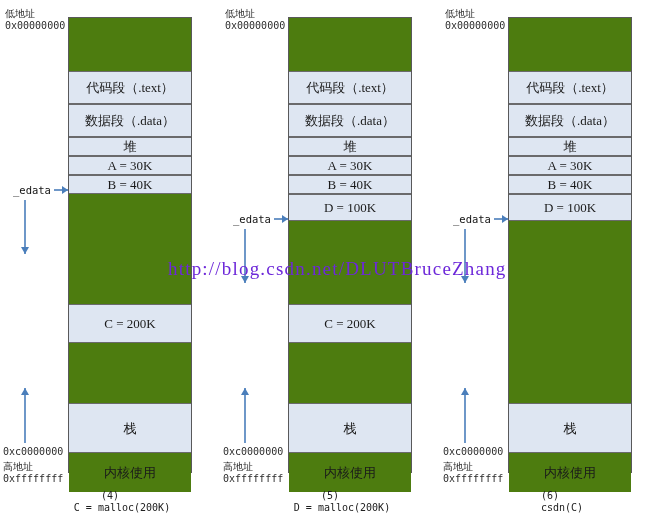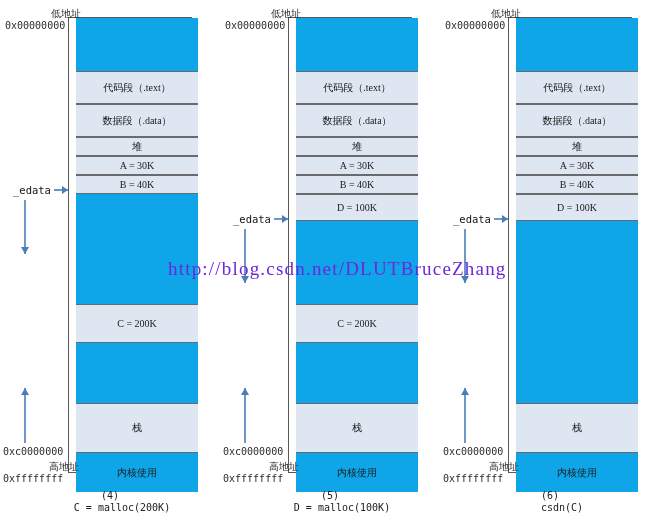--- a/index.html
+++ b/index.html
@@ -49,55 +49,54 @@
     top: 17px;
     width: 124px;
     height: 456px;
     border: 1px solid #59595b;
     box-sizing: border-box;
     background: #ffffff;
   }
 
   .seg {
     position: absolute;
-    left: 7px;
+    left: 0;
     width: 100%;
     box-sizing: border-box;
     display: flex;
     align-items: center;
     justify-content: center;
-    font-size: 10px;
+    font-size: 13px;
     color: #1a1a1a;
     line-height: 1;
     white-space: nowrap;
   }
   .seg.filled {
     background: #dee6f2;
     border-top: 1px solid #6a6a6c;
     border-bottom: 1px solid #6a6a6c;
   }
   .seg.empty {
-    background: #0ea5e9;
+    background: #4d7c0f;
   }
 
   .seg-label { pointer-events: none; }
 
   
   .side-label {
     position: absolute;
     font-family: "DejaVu Sans Mono", "Liberation Mono", monospace;
     font-size: 10px;
     color: #2b2b2b;
     line-height: 12px;
     white-space: pre;
   }
   .side-label.cn {
     font-family: "DejaVu Sans", "Liberation Sans", sans-serif;
     font-size: 10px;
-    margin-left: 46px;
   }
 
   .edata-label {
     position: absolute;
     font-family: "DejaVu Sans Mono", "Liberation Mono", monospace;
     font-size: 10.5px;
     color: #111111;
     white-space: nowrap;
   }
 
@@ -219,21 +218,21 @@
           <polygon points="14,6 8,2 8,10" fill="#4a7ebb"></polygon>
         </svg>
         <svg class="arrow-svg" width="14" height="58" style="left: 19px; top: 229px;">
           <line x1="6" y1="0" x2="6" y2="54" stroke="#4a7ebb" stroke-width="1.6"></line>
           <polygon points="6,54 2,47 10,47" fill="#4a7ebb"></polygon>
         </svg>
         <svg class="arrow-svg" width="14" height="62" style="left: 19px; top: 385px;">
           <line x1="6" y1="58" x2="6" y2="3" stroke="#4a7ebb" stroke-width="1.6"></line>
           <polygon points="6,3 2,10 10,10" fill="#4a7ebb"></polygon>
         </svg>
-        <div class="caption" style="top: 490px;"><span class="cap-num">(5)</span><span class="cap-op">D = malloc(100K)</span></div>
+        <div class="caption" style="top: 490px;"><span class="cap-num">(5)</span><span class="cap-op">D = malloc(200K)</span></div>
       </div>
       <div class="column" style="left: 440px;">
         <div class="mem-box">
           <div class="seg empty" style="top: 0px; height: 53px;"></div>
           <div class="seg filled" style="top: 53px; height: 33px;">
             <span class="seg-label">代码段（.text）</span>
           </div>
           <div class="seg filled" style="top: 86px; height: 33px;">
             <span class="seg-label">数据段（.data）</span>
           </div>

